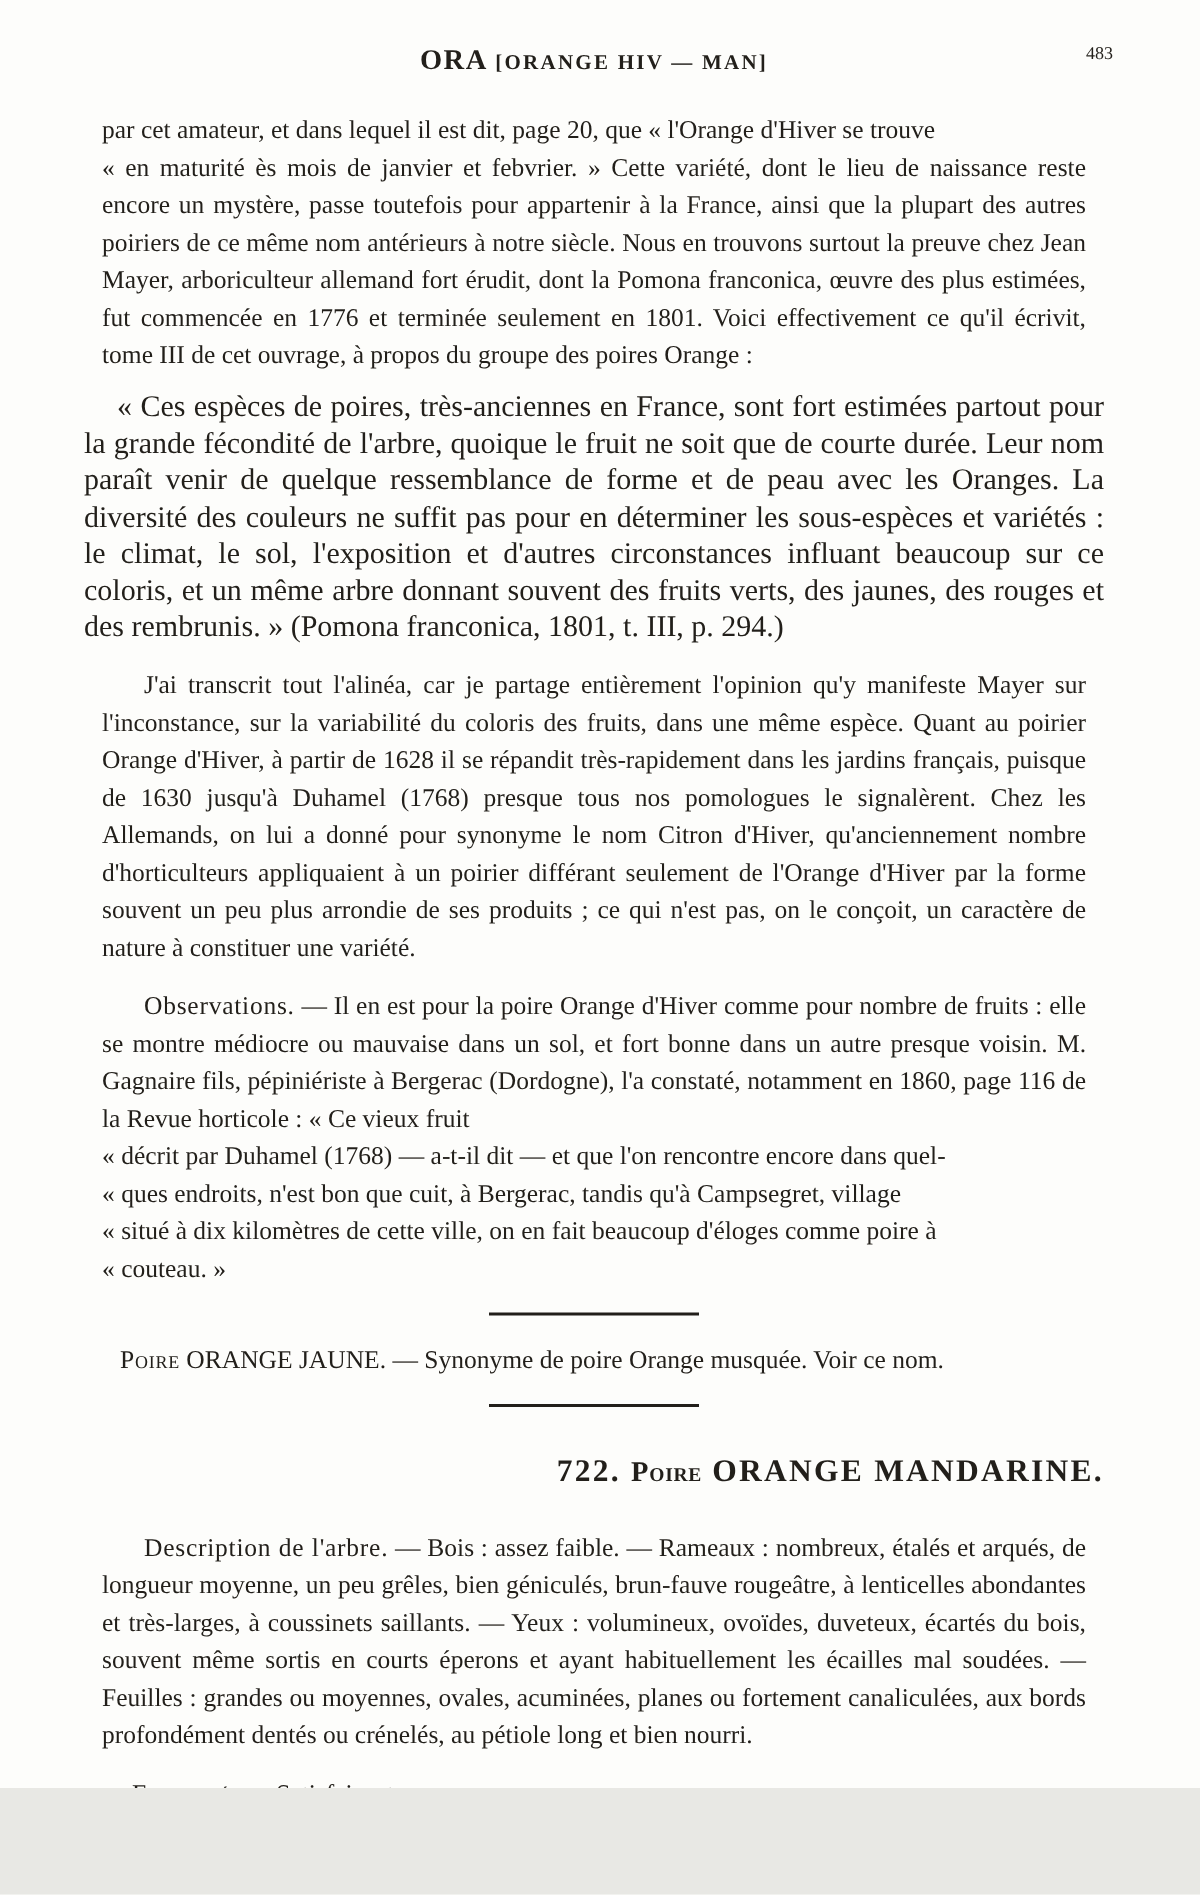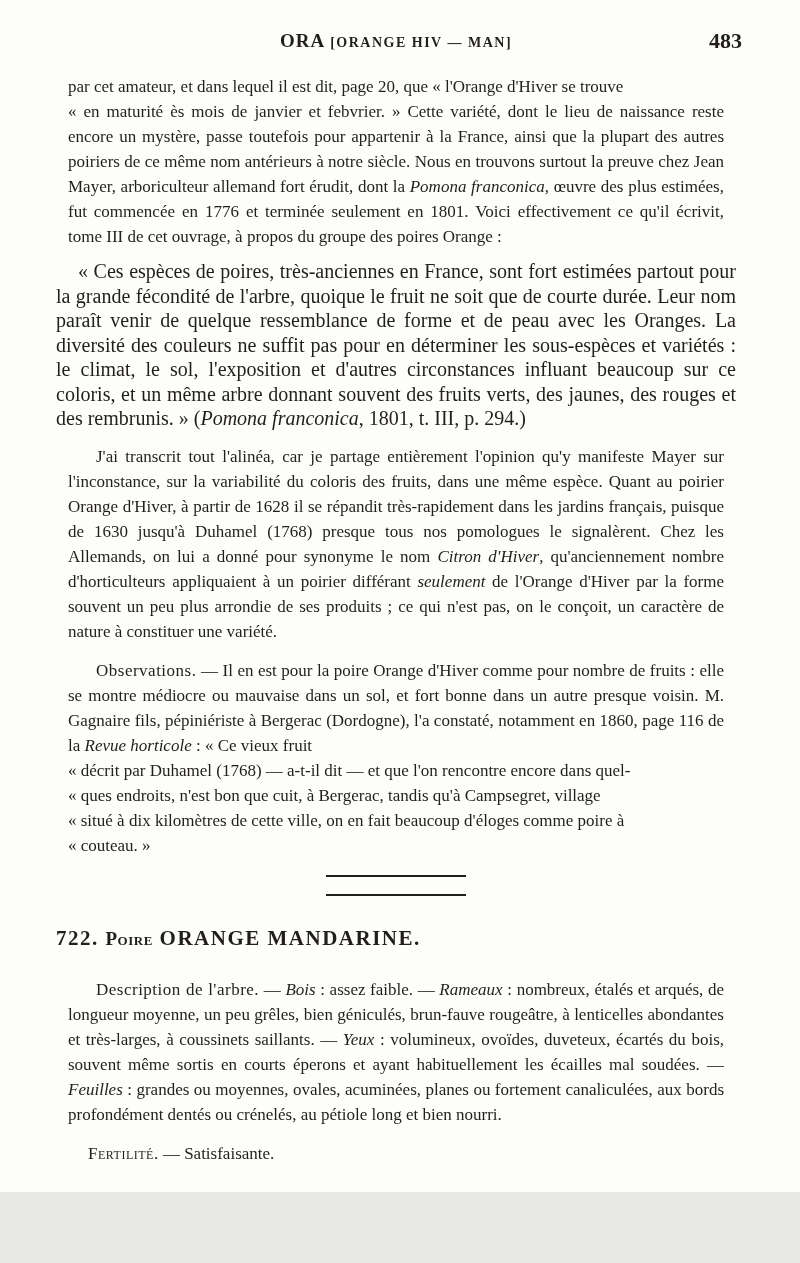--- a/index.html
+++ b/index.html
@@ -27,53 +27,53 @@
   .running-title{
     display:block;
     text-align:center;
     letter-spacing:1px;
     white-space:nowrap;
   }
   .rt-main{font-size:19px;font-weight:bold;}
   .rt-bracket{font-size:14px;font-weight:bold;letter-spacing:1.5px;}
   .page-number{
     position:absolute;right:-6px;top:-2px;
-    font-size:22px;font-weight:bold;
+    font-size:12px;font-weight:normal;
   }
   
   p{margin:12px;}
   .body-text{
     font-size:17px;
     line-height:25px;
     text-align:justify;
   }
   .indent{text-indent:28px;}
   .quote-block{
     font-size:20px;
     line-height:24.5px;
     text-align:justify;
     text-indent:22px;
     margin:6px 0 13px 0;
   }
   .mb10{margin-bottom:10px;}
   .mb14{margin-bottom:14px;}
-  .seg-i{font-style:italic;}
+  .seg-i{}
   .seg-b{font-weight:normal;letter-spacing:0.5px;}
   .seg-sc{font-variant:small-caps;letter-spacing:0.5px;}
   .rule{
     width:140px;height:0;
     border:none;border-top:2px solid var(--ink);
     margin:17px auto 17px auto;
   }
   .synonym-line{
     font-size:17px;line-height:25px;
     text-indent:12px;
   }
   .variety-heading{
-    text-align:left;
+    text-align:right;
     font-size:21px;
     letter-spacing:1.5px;
     margin:30px 0 26px 0;
     white-space:nowrap;
   }
   .variety-heading .seg-sc{font-size:19px;}
   .attr-line{
     font-size:17px;line-height:25px;
     text-indent:20px;
   }
@@ -96,20 +96,21 @@
   <p class="body-text mb10"><span>par cet amateur, et dans lequel il est dit, page 20, que « l'Orange d'Hiver se trouve</span><br><span>« en maturité ès mois de janvier et febvrier. » Cette variété, dont le lieu de naissance reste encore un mystère, passe toutefois pour appartenir à la France, ainsi que la plupart des autres poiriers de ce même nom antérieurs à notre siècle. Nous en trouvons surtout la preuve chez Jean Mayer, arboriculteur allemand fort érudit, dont la </span><span class="seg-i">Pomona franconica</span><span>, œuvre des plus estimées, fut commencée en 1776 et terminée seulement en 1801. Voici effectivement ce qu'il écrivit, tome III de cet ouvrage, à propos du groupe des poires Orange :</span></p>
 
   <p class="quote-block"><span>« Ces espèces de poires, très-anciennes en France, sont fort estimées partout pour la grande fécondité de l'arbre, quoique le fruit ne soit que de courte durée. Leur nom paraît venir de quelque ressemblance de forme et de peau avec les Oranges. La diversité des couleurs ne suffit pas pour en déterminer les sous-espèces et variétés : le climat, le sol, l'exposition et d'autres circonstances influant beaucoup sur ce coloris, et un même arbre donnant souvent des fruits verts, des jaunes, des rouges et des rembrunis. » (</span><span class="seg-i">Pomona franconica</span><span>, 1801, t. III, p. 294.)</span></p>
 
   <p class="body-text indent mb14"><span>J'ai transcrit tout l'alinéa, car je partage entièrement l'opinion qu'y manifeste Mayer sur l'inconstance, sur la variabilité du coloris des fruits, dans une même espèce. Quant au poirier Orange d'Hiver, à partir de 1628 il se répandit très-rapidement dans les jardins français, puisque de 1630 jusqu'à Duhamel (1768) presque tous nos pomologues le signalèrent. Chez les Allemands, on lui a donné pour synonyme le nom </span><span class="seg-i">Citron d'Hiver</span><span>, qu'anciennement nombre d'horticulteurs appliquaient à un poirier différant </span><span class="seg-i">seulement</span><span> de l'Orange d'Hiver par la forme souvent un peu plus arrondie de ses produits ; ce qui n'est pas, on le conçoit, un caractère de nature à constituer une variété.</span></p>
 
   <p class="body-text indent mb10"><span class="seg-b">Observations.</span><span> — Il en est pour la poire Orange d'Hiver comme pour nombre de fruits : elle se montre médiocre ou mauvaise dans un sol, et fort bonne dans un autre presque voisin. M. Gagnaire fils, pépiniériste à Bergerac (Dordogne), l'a constaté, notamment en 1860, page 116 de la </span><span class="seg-i">Revue horticole</span><span> : « Ce vieux fruit</span><br><span>« décrit par Duhamel (1768) — a-t-il dit — et que l'on rencontre encore dans quel-</span><br><span>« ques endroits, n'est bon que cuit, à Bergerac, tandis qu'à Campsegret, village</span><br><span>« situé à dix kilomètres de cette ville, on en fait beaucoup d'éloges comme poire à</span><br><span>« couteau. »</span></p>
 
   <hr class="rule">
 
+  <p class="synonym-line"><span class="seg-sc">Poire</span><span> ORANGE JAUNE. — Synonyme de poire </span><span class="seg-i">Orange musquée</span><span>. Voir ce nom.</span></p>
 
   <hr class="rule">
 
   <h2 class="variety-heading"><span>722. </span><span class="seg-sc">Poire</span><span> ORANGE MANDARINE.</span></h2>
 
   <p class="body-text indent"><span class="seg-b">Description de l'arbre.</span><span> — </span><span class="seg-i">Bois</span><span> : assez faible. — </span><span class="seg-i">Rameaux</span><span> : nombreux, étalés et arqués, de longueur moyenne, un peu grêles, bien géniculés, brun-fauve rougeâtre, à lenticelles abondantes et très-larges, à coussinets saillants. — </span><span class="seg-i">Yeux</span><span> : volumineux, ovoïdes, duveteux, écartés du bois, souvent même sortis en courts éperons et ayant habituellement les écailles mal soudées. — </span><span class="seg-i">Feuilles</span><span> : grandes ou moyennes, ovales, acuminées, planes ou fortement canaliculées, aux bords profondément dentés ou crénelés, au pétiole long et bien nourri.</span></p>
 
   <p class="attr-line mt14"><span class="seg-sc">Fertilité.</span><span> — Satisfaisante.</span></p>
 
 

